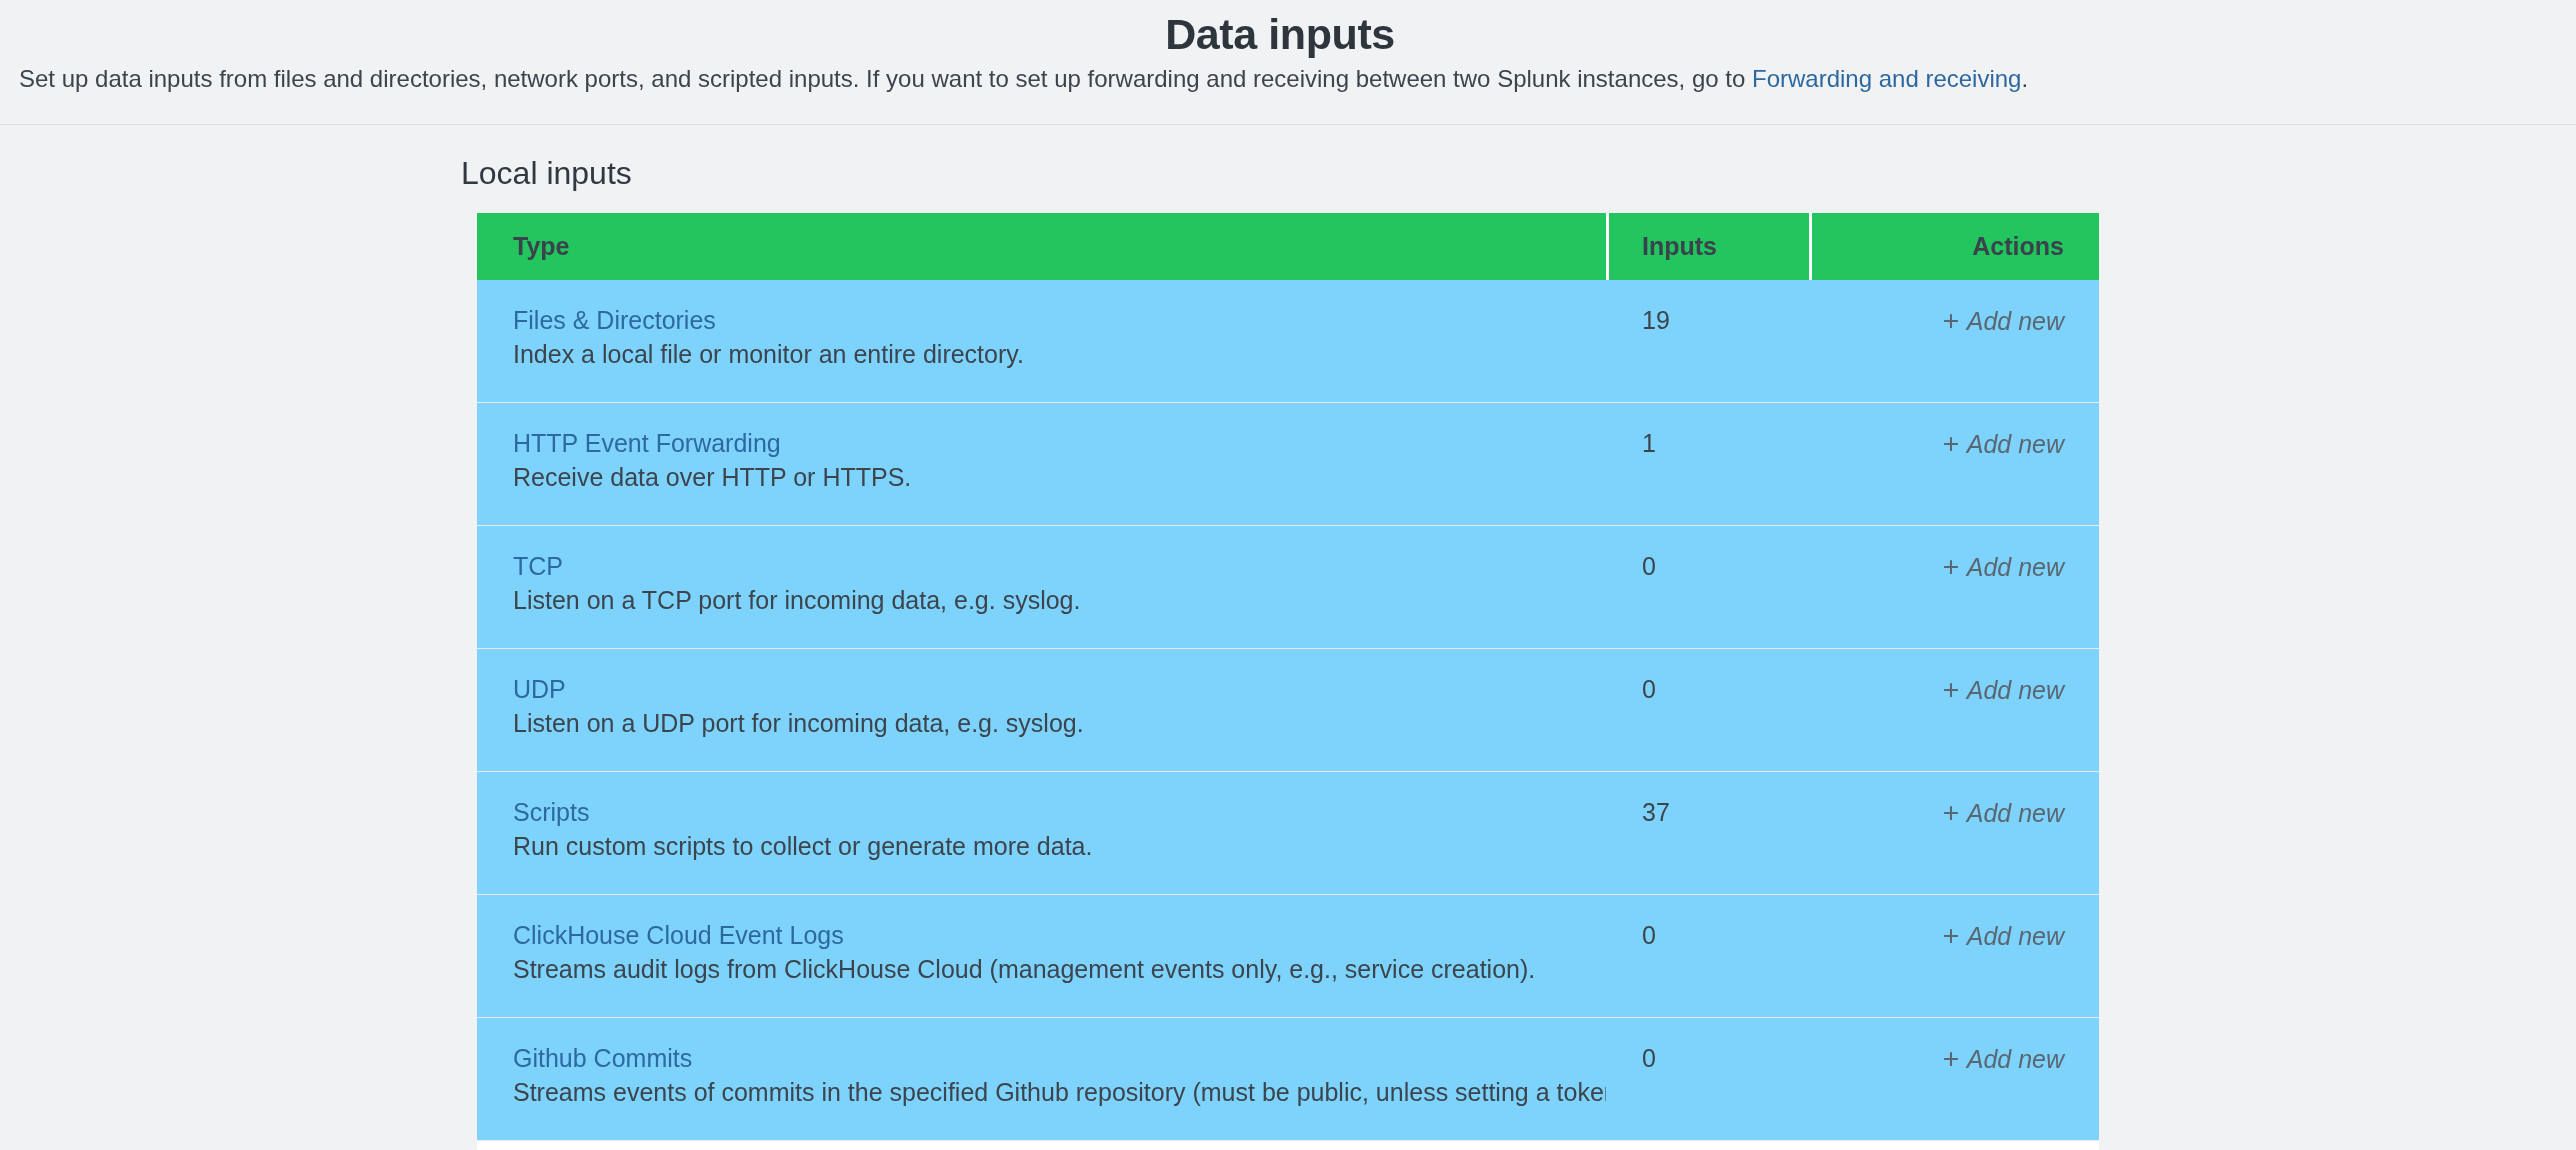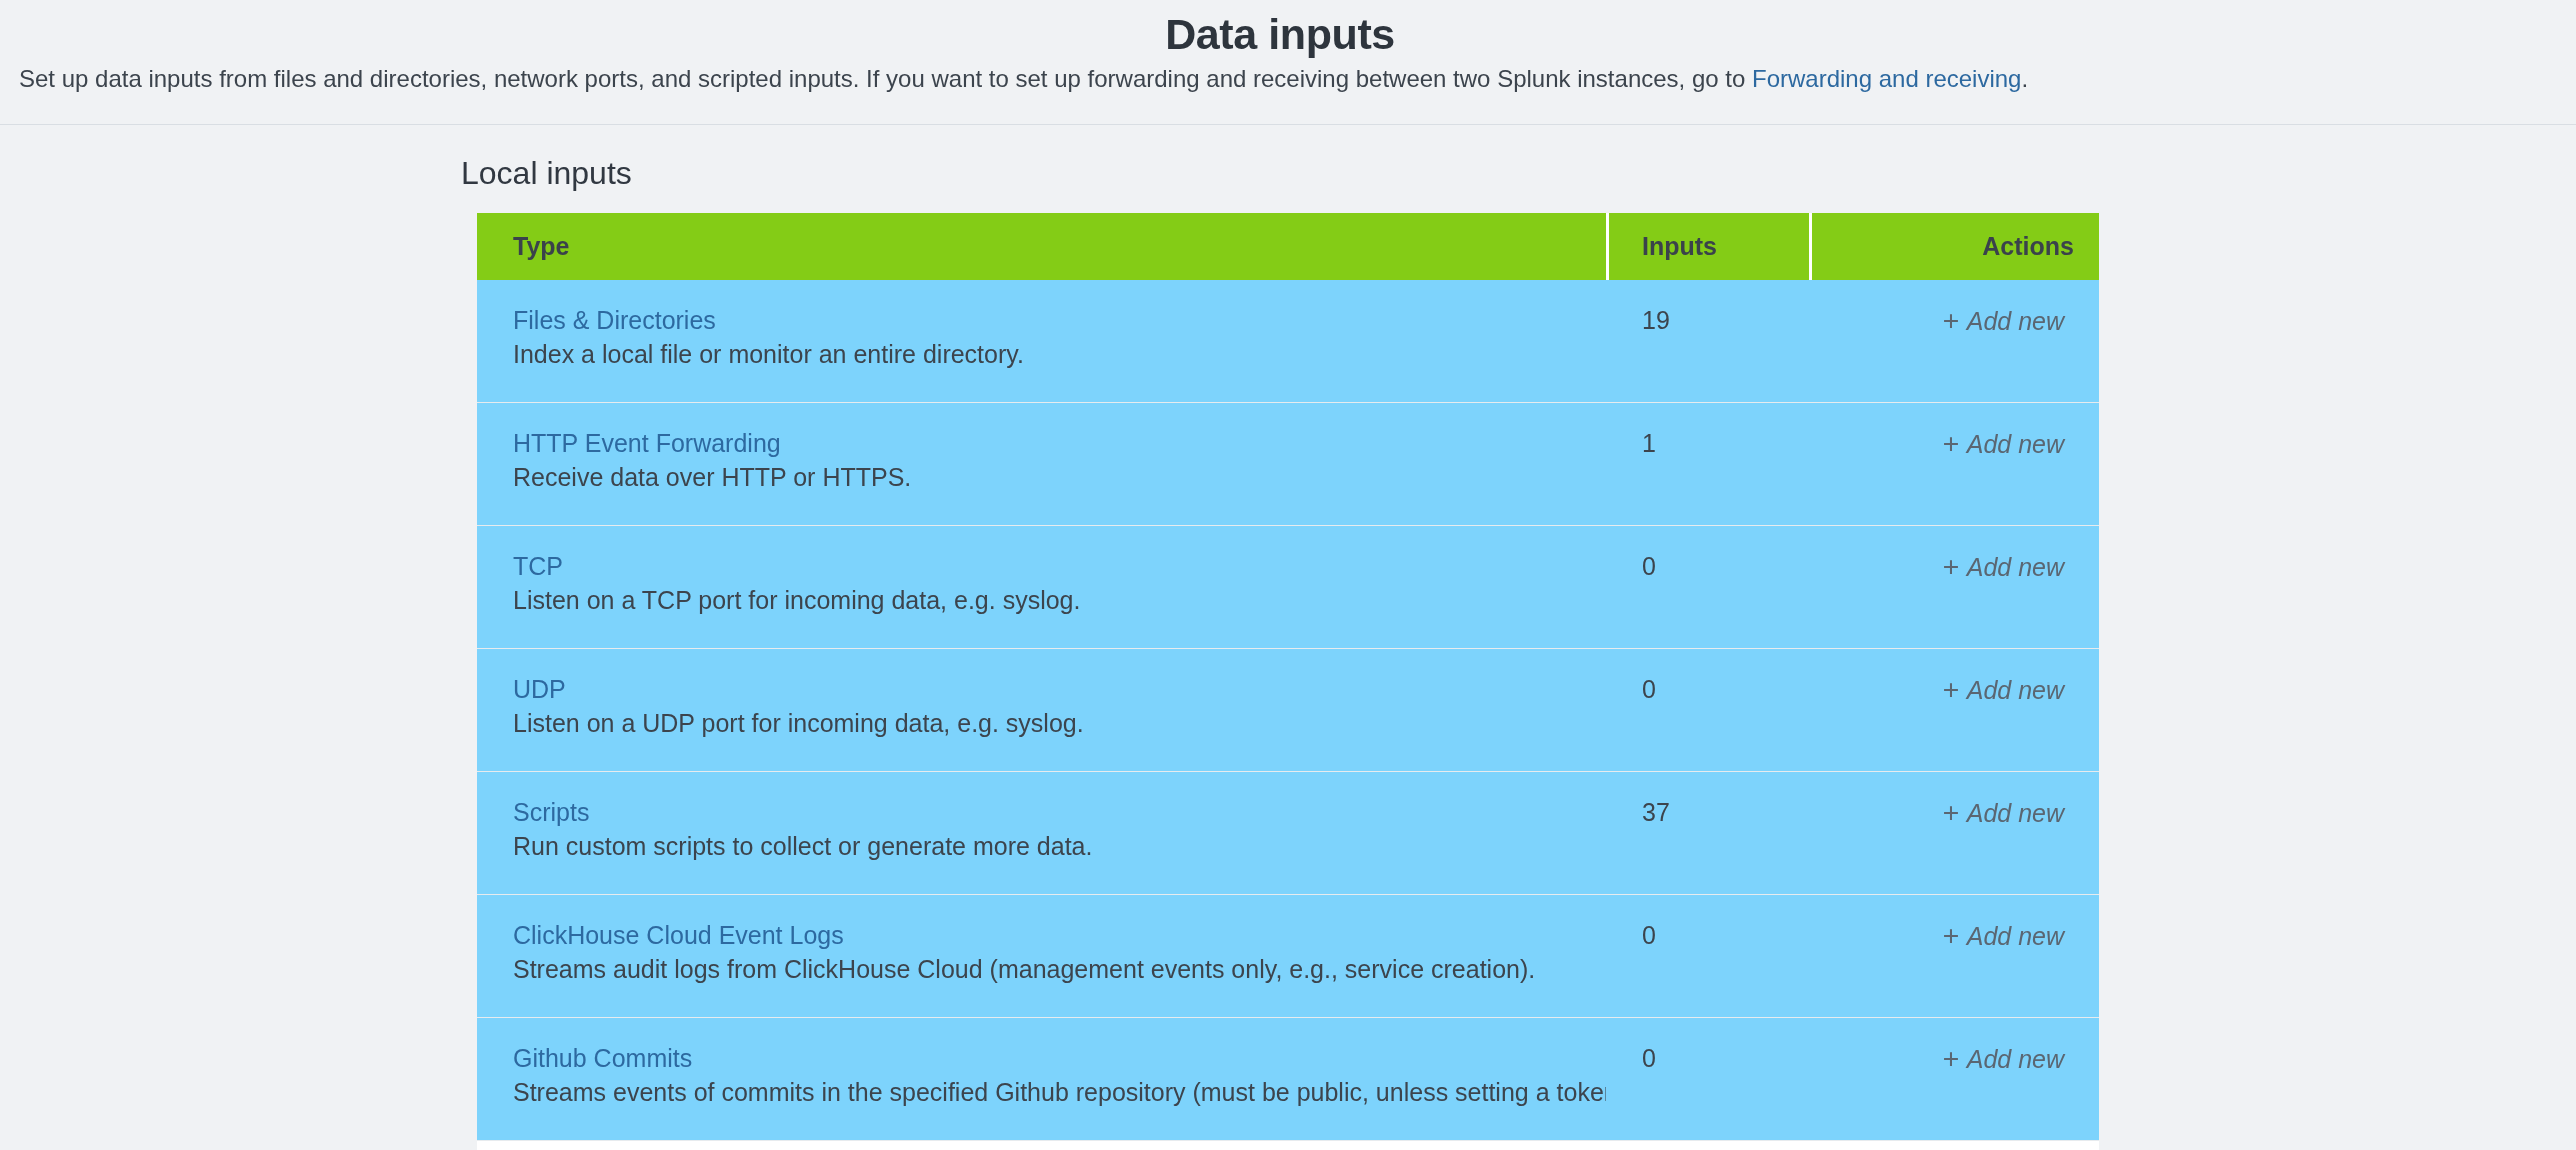--- a/index.html
+++ b/index.html
@@ -46,32 +46,32 @@
 
   
   .inputs-table {
     margin:20px 0 0 477px;
     width:1622px;
   }
   .thead {
     display:grid;
     grid-template-columns:1129px 203px 290px;
     height:67px;
-    background:#84cc16;
+    background:#22c55e;
   }
   .th {
     display:flex;
     align-items:center;
     font-size:25px;
     font-weight:bold;
     color:#3a424b;
   }
   .th-type    { padding-left:36px; }
   .th-inputs  { padding-left:33px; border-left:3.5px solid #ffffff; }
-  .th-actions { justify-content:flex-end; padding-right:25px; border-left:3.5px solid #ffffff; }
+  .th-actions { justify-content:flex-end; padding-right:35px; border-left:3.5px solid #ffffff; }
 
   .tbody .row {
     display:grid;
     grid-template-columns:1129px 203px 290px;
     height:123px;
     background:#7dd3fc;
     border-bottom:1.7px solid #e7ebee;
   }
   .cell-type   { padding:21.6px 35px 0 36px; overflow:hidden; }
   .type-link   { display:inline-block; font-size:25px; line-height:36px; color:#2d69a0; }

